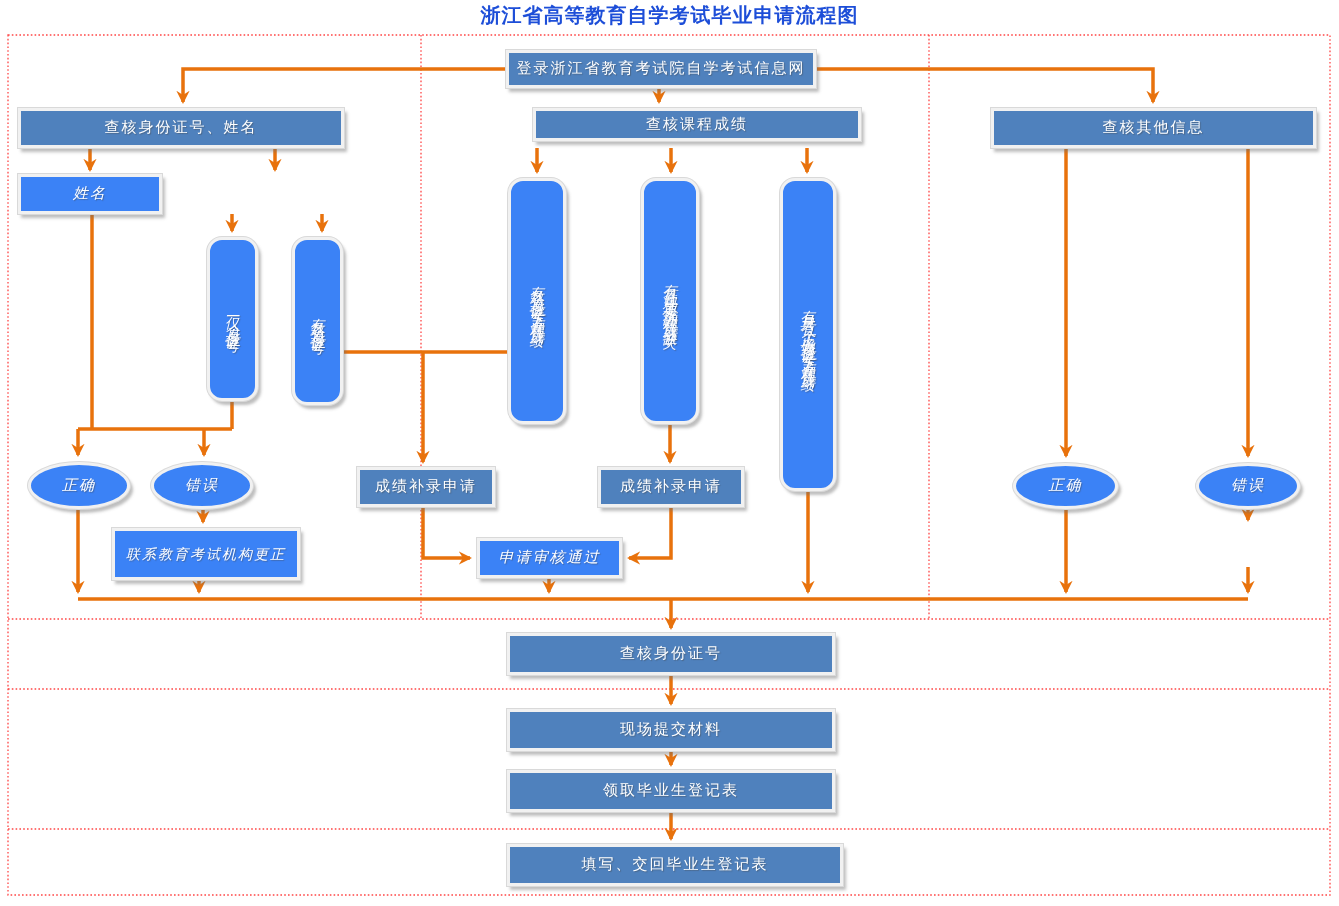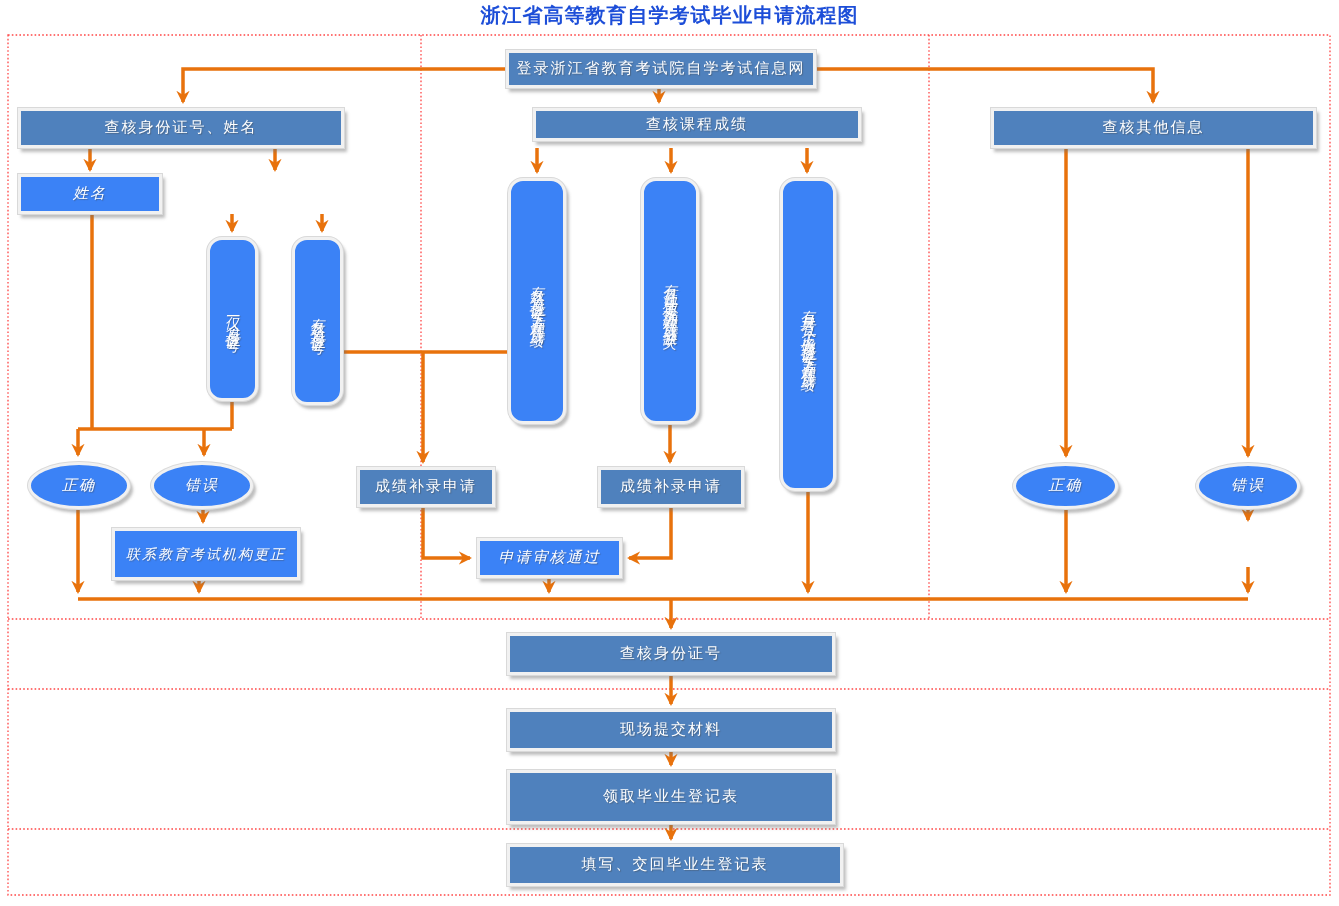--- a/index.html
+++ b/index.html
@@ -111,16 +111,16 @@
 
   <div class="nb blue" style="left:357px;top:467px;width:138px;height:40px">成绩补录申请</div>
   <div class="nb teal" style="left:477px;top:538px;width:145px;height:40px">申请审核通过</div>
   <div class="nb blue" style="left:598px;top:467px;width:146px;height:40px">成绩补录申请</div>
 
   <div class="nb teal ell" style="left:1013px;top:463px;width:105px;height:46px">正确</div>
   <div class="nb teal ell" style="left:1196px;top:463px;width:104px;height:46px">错误</div>
 
   <div class="nb blue" style="left:507px;top:633px;width:328px;height:42px">查核身份证号</div>
   <div class="nb blue" style="left:507px;top:709px;width:328px;height:42px">现场提交材料</div>
-  <div class="nb blue" style="left:507px;top:770px;width:328px;height:54px">领取毕业生登记表</div>
+  <div class="nb blue" style="left:507px;top:770px;width:328px;height:42px">领取毕业生登记表</div>
   <div class="nb blue" style="left:507px;top:844px;width:336px;height:42px">填写、交回毕业生登记表</div>
 
 </div>
 
 </body></html>

